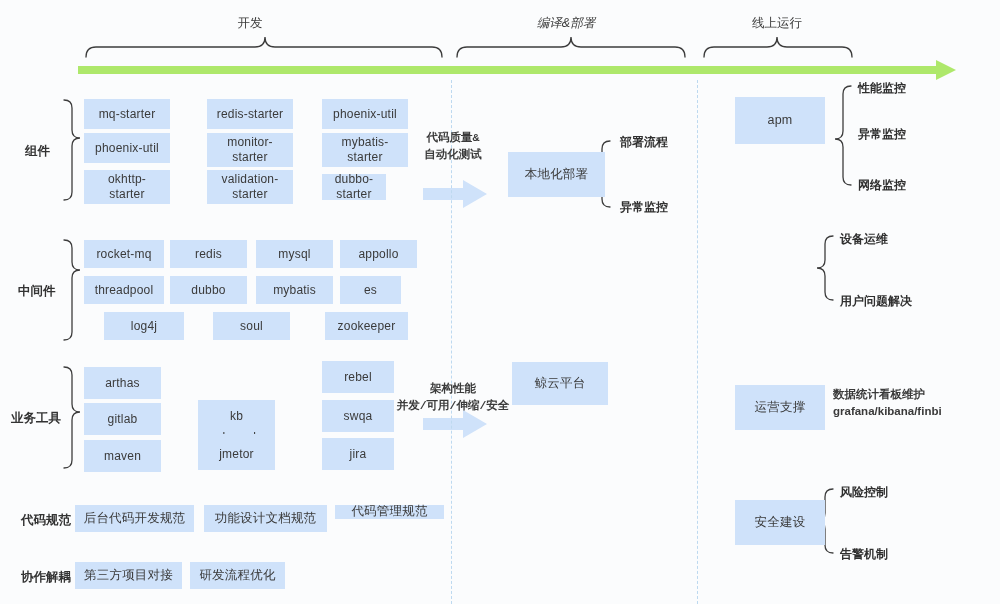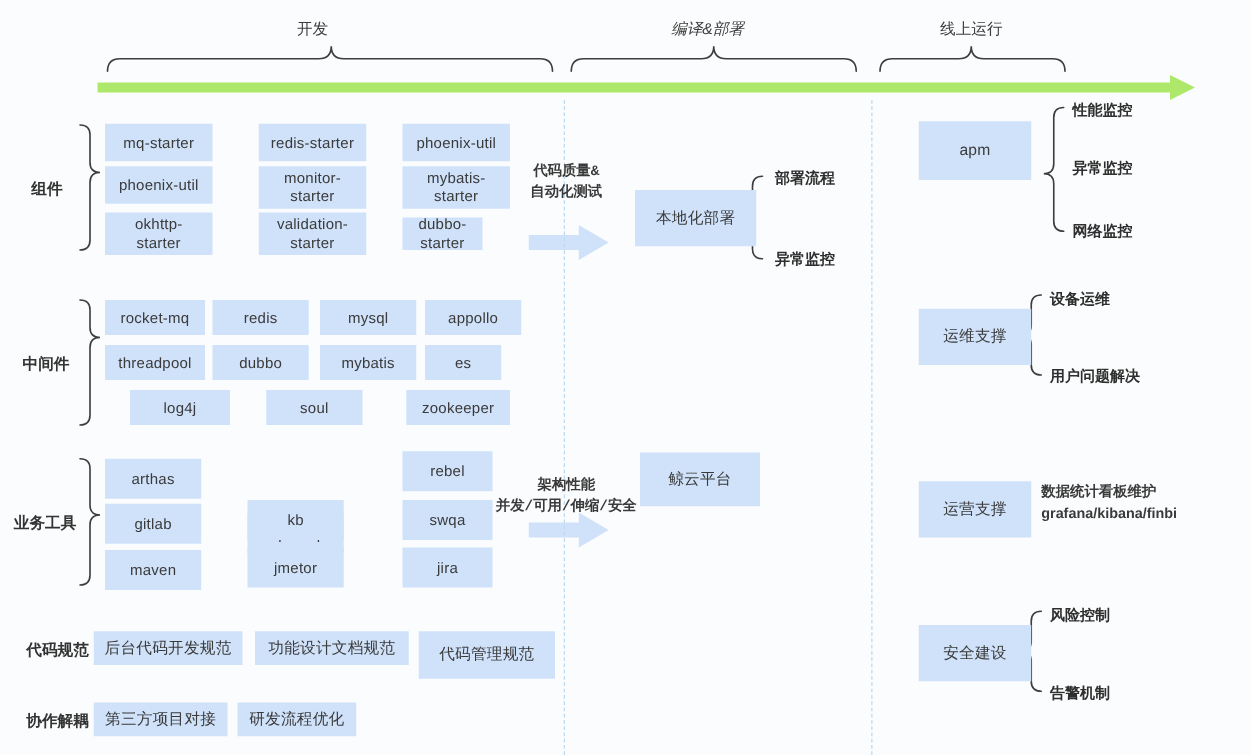--- a/index.html
+++ b/index.html
@@ -162,42 +162,41 @@
   <div class="chip" style="left:198px;top:400px;width:77px;height:32px;">kb</div>
   <div class="chip" style="left:84px;top:403px;width:77px;height:32px;">gitlab</div>
   <div class="chip" style="left:322px;top:400px;width:72px;height:32px;">swqa</div>
 
   <div class="chip" style="left:84px;top:440px;width:77px;height:32px;">maven</div>
   <div class="chip" style="left:198px;top:438px;width:77px;height:32px;">jmetor</div>
   <div class="chip" style="left:322px;top:438px;width:72px;height:32px;">jira</div>
 
   <div class="chip cn" style="left:75px;top:505px;width:119px;height:27px;">后台代码开发规范</div>
   <div class="chip cn" style="left:204px;top:505px;width:123px;height:27px;">功能设计文档规范</div>
-  <div class="chip cn" style="left:335px;top:505px;width:109px;height:38px;">代码管理规范</div>
+  <div class="chip cn" style="left:335px;top:505px;width:109px;height:14px;">代码管理规范</div>
 
   <div class="chip cn" style="left:75px;top:562px;width:107px;height:27px;">第三方项目对接</div>
   <div class="chip cn" style="left:190px;top:562px;width:95px;height:27px;">研发流程优化</div>
 
   <div class="annot center" style="left:453px;top:130px;">代码质量&amp;
 自动化测试</div>
   <div class="annot center" style="left:453px;top:381px;">架构性能
 并发/可用/伸缩/安全</div>
 
   <div class="chip cn" style="left:508px;top:152px;width:97px;height:45px;">本地化部署</div>
   <div class="leaf" style="left:620px;top:134px;">部署流程</div>
   <div class="leaf" style="left:620px;top:199px;">异常监控</div>
 
   <div class="chip cn" style="left:512px;top:362px;width:96px;height:43px;">鲸云平台</div>
 
   <div class="chip cn" style="left:735px;top:97px;width:90px;height:47px;">apm</div>
   <div class="leaf" style="left:858px;top:80px;">性能监控</div>
   <div class="leaf" style="left:858px;top:126px;">异常监控</div>
   <div class="leaf" style="left:858px;top:177px;">网络监控</div>
 
-  <div class="chip cn" style="left:735px;top:247px;width:90px;height:45px;">运维支撑</div>
   <div class="leaf" style="left:840px;top:231px;">设备运维</div>
   <div class="leaf" style="left:840px;top:293px;">用户问题解决</div>
 
   <div class="chip cn" style="left:735px;top:385px;width:90px;height:45px;">运营支撑</div>
   <div class="annot" style="left:833px;top:386px;text-align:left;">数据统计看板维护
 grafana/kibana/finbi</div>
 
   <div class="chip cn" style="left:735px;top:500px;width:90px;height:45px;">安全建设</div>
   <div class="leaf" style="left:840px;top:484px;">风险控制</div>
   <div class="leaf" style="left:840px;top:546px;">告警机制</div>

